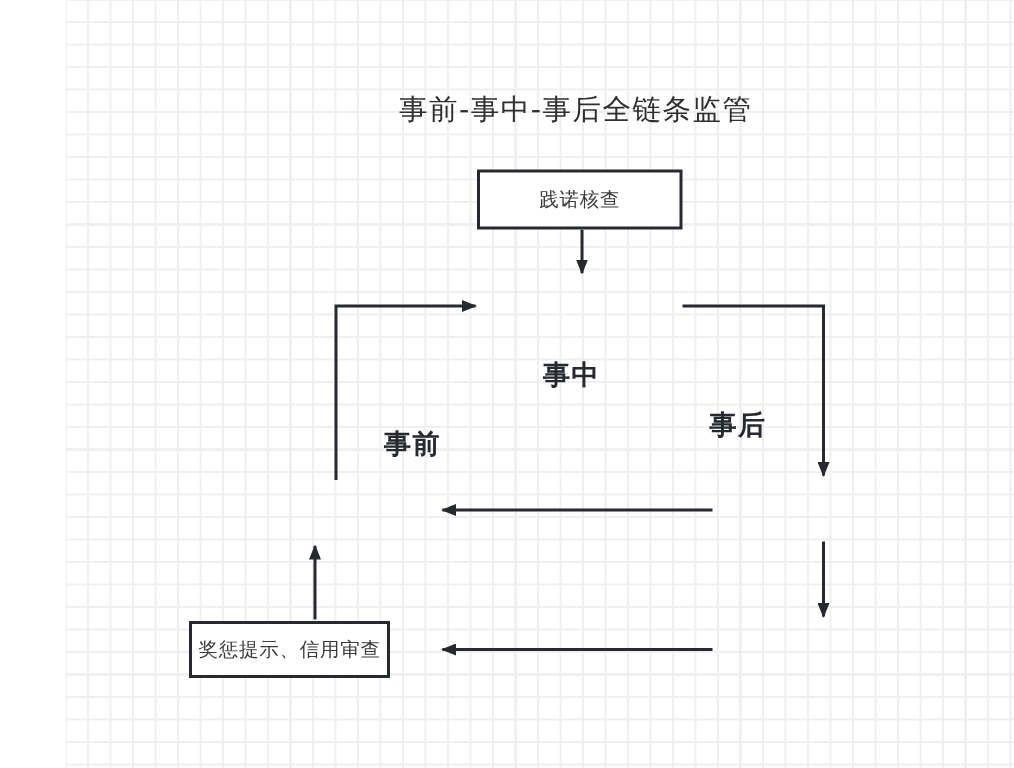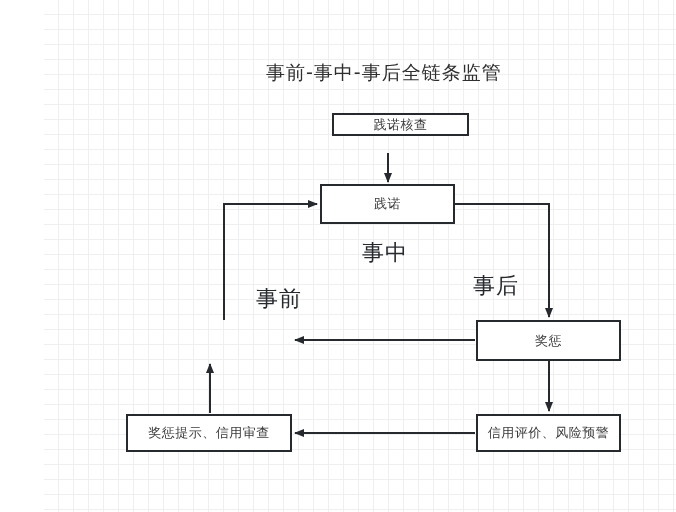--- a/index.html
+++ b/index.html
@@ -49,22 +49,22 @@
   .chart-title {
     position: absolute;
     color: #2f2f2f;
     font-size: 19px;
     letter-spacing: 1px;
     white-space: nowrap;
   }
   .phase-label {
     position: absolute;
     color: #26292e;
-    font-size: 22px;
-    font-weight: normal;
+    font-size: 18px;
+    font-weight: bold;
     letter-spacing: 1px;
     white-space: nowrap;
   }
 </style>
 </head>
 <body>
 
 <div id="canvas">
 
   <div class="chart-title" style="left:222px; top:60px;">事前-事中-事后全链条监管</div>
@@ -98,23 +98,20 @@
 
     <g>
       <path d="M431,433 L251,433" stroke="#26292e" stroke-width="2" fill="none" marker-end="url(#arrow)"></path>
     </g>
 
     <g>
       <path d="M166,413 L166,364" stroke="#26292e" stroke-width="2" fill="none" marker-end="url(#arrow)"></path>
     </g>
   </svg>
 
-  <div class="node" style="left:288px; top:113px; width:137px; height:23px;">践诺核查</div>
-  <div class="node" style="left:276px; top:184px; width:135px; height:40px;">践诺</div>
-  <div class="node" style="left:432px; top:320px; width:145px; height:41px;">奖惩</div>
-  <div class="node" style="left:82px; top:414px; width:166px; height:38px;">奖惩提示、信用审查</div>
-  <div class="node" style="left:432px; top:414px; width:145px; height:38px;">信用评价、风险预警</div>
+  <div class="node" style="left:274px; top:113px; width:137px; height:40px;">践诺核查</div>
+  <div class="node" style="left:82px; top:414px; width:134px; height:38px;">奖惩提示、信用审查</div>
 
   <div class="phase-label" style="left:318px; top:238px;">事中</div>
   <div class="phase-label" style="left:212px; top:284px;">事前</div>
   <div class="phase-label" style="left:429px; top:271px;">事后</div>
 
 </div>
 
 </body></html>

